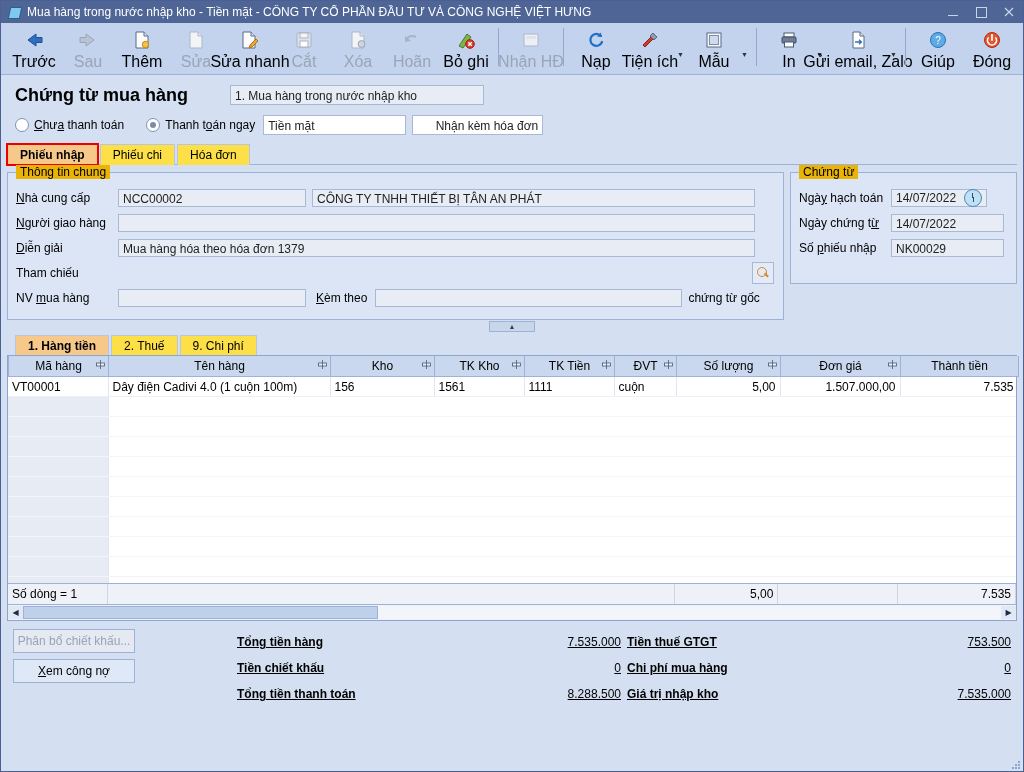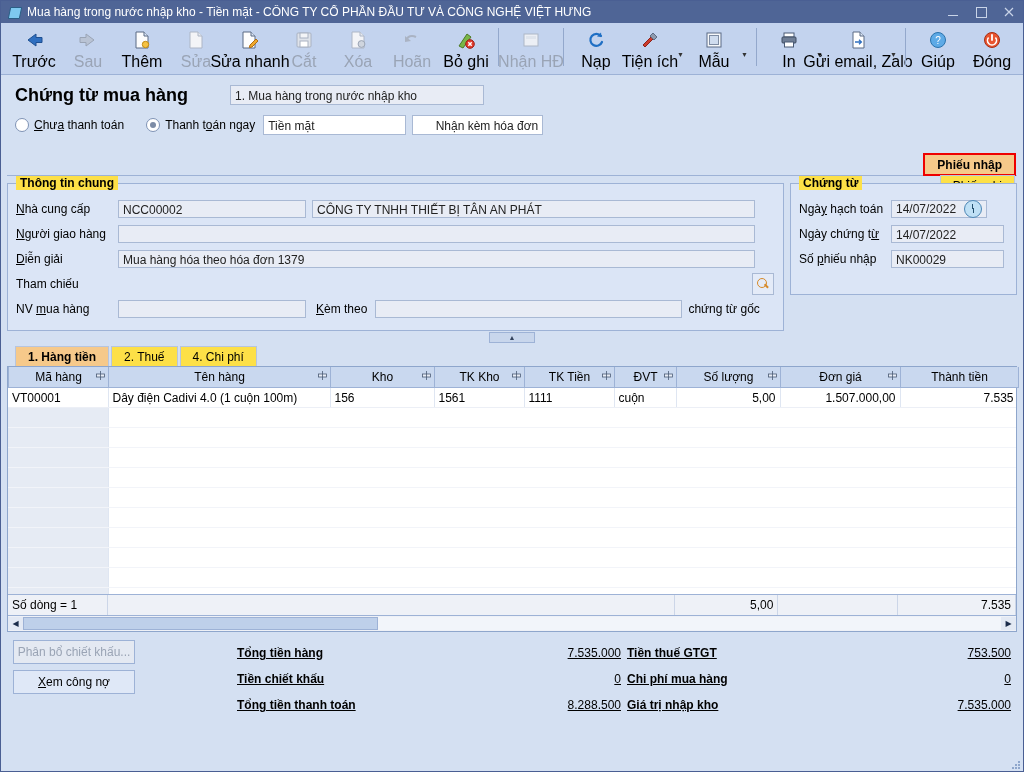--- a/index.html
+++ b/index.html
@@ -84,38 +84,38 @@
     font-size:11.5px;padding:2px 6px 2px 4px;display:flex;align-items:center;gap:4px;
   }
   .kt-ico{
     width:13px;height:12px;border:1px solid #6b7f9e;background:#fdfdfd;position:relative;display:inline-block;
   }
   .kt-ico:after{
     content:"";position:absolute;right:-2px;bottom:-2px;width:6px;height:6px;border:1px solid #4a6fa0;border-radius:50%;
     background:#eaf2fd;
   }
   
-  .tabstrip{display:flex;align-items:flex-end;height:22px;margin-top:17px;
-    border-bottom:1px solid #9db2d6;flex-direction:column;}
+  .tabstrip{display:flex;align-items:flex-end;height:22px;margin-top:6px;
+    border-bottom:1px solid #9db2d6;}
   .tab{
     font-size:12px;padding:3px 12px 3px 12px;border:1px solid #b7c5de;
     background:#fde047;margin-right:2px;border-bottom:none;position:relative;top:1px;
   }
   .tab.sel{background:#f6c98a;font-weight:bold;}
   .tab.sel.hl{outline:2px solid #e00;outline-offset:-1px;}
   .u{text-decoration:underline;}
   
   .groups{display:flex;gap:6px;margin-top:7px;}
   .gbox{
     border:1px solid #9db2d6;position:relative;background:#dbe5f6;
     padding:14px 8px 8px 8px;box-sizing:border-box;
   }
   .gtitle{
-    position:absolute;top:-8px;left:8px;background:#fde047;padding:0 4px;
-    font-size:12px;font-weight:bold;
+    position:absolute;top:-8px;left:8px;background:#eab308;padding:0 4px;
+    font-size:12px;font-weight:normal;
   }
   .g-left{flex:1;height:148px;}
   .g-right{width:227px;height:112px;}
   .frow{display:flex;align-items:center;height:22px;margin-bottom:3px;}
   .flabel{width:102px;font-size:12px;flex:none;}
   .hint{font-size:12px;margin-left:6px;}
   .zoom-ico{
     width:20px;height:20px;border:1px solid #a9b9d4;background:#e4ebf8;
     display:flex;align-items:center;justify-content:center;margin-left:auto;
   }
@@ -508,21 +508,21 @@
 
     <div class="collapse-bar">
       <div class="collapse-btn">▲</div>
     </div>
 
     <div class="detailbar">
       <div class="dtabs">
         <span style="width:8px"></span>
         <div class="tab sel">1. Hàng tiền</div>
         <div class="tab">2. Thuế</div>
-        <div class="tab">4. Chi phí</div>
+        <div class="tab">9. Chi phí</div>
       </div>
     </div>
 
     <div class="gridwrap">
       <table class="grid">
         <colgroup>
           <col style="width:100px">
             <col style="width:222px">
             <col style="width:104px">
             <col style="width:90px">

